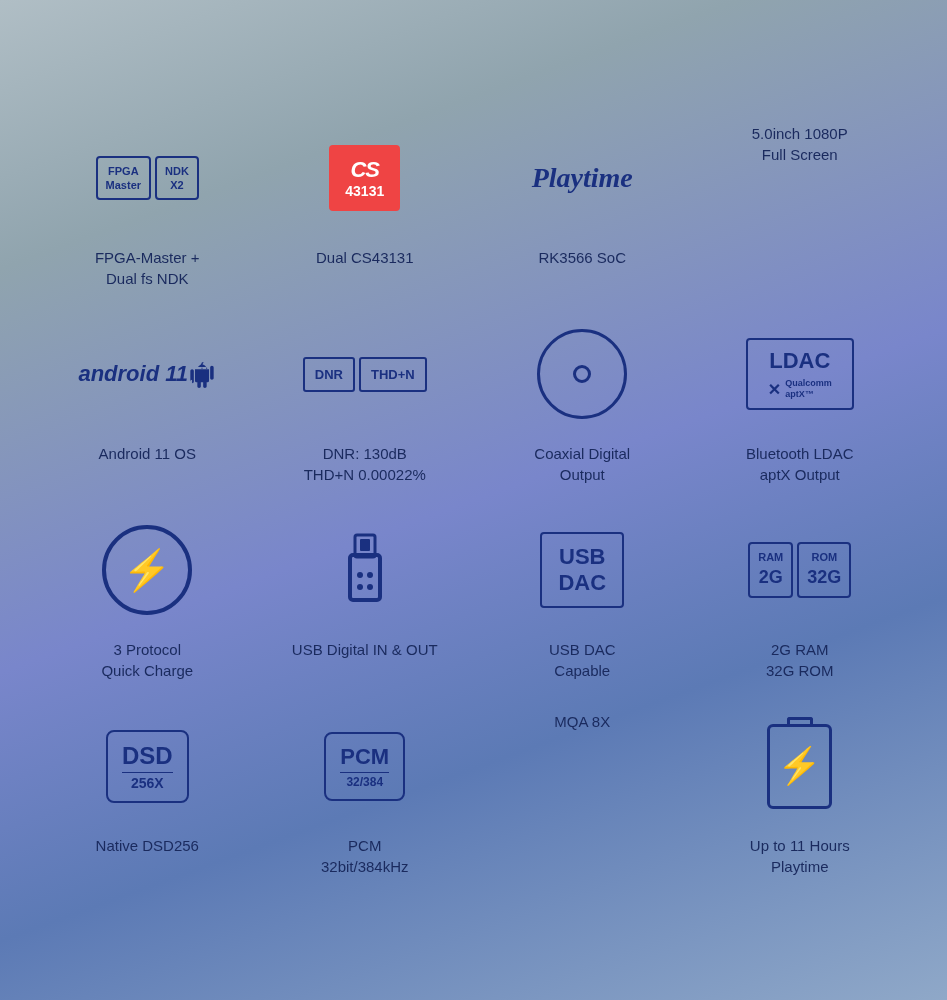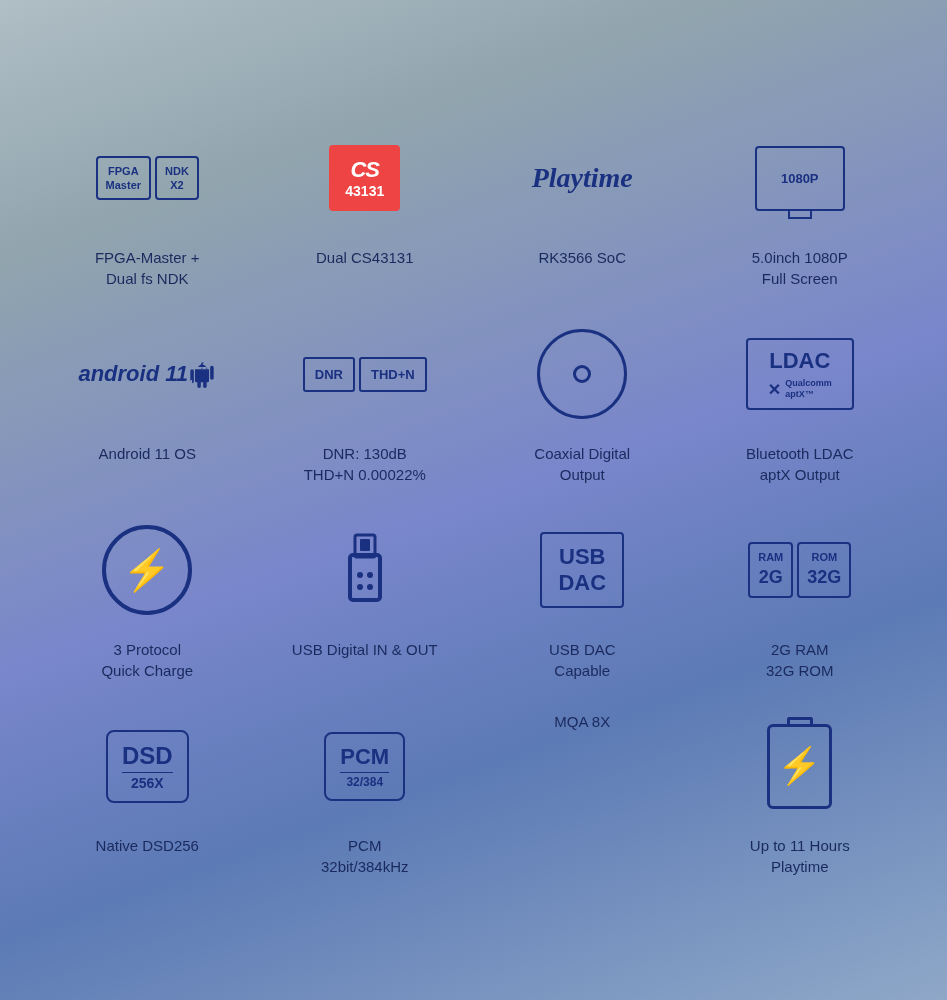--- a/index.html
+++ b/index.html
@@ -357,23 +357,20 @@
   </div>
 
   <div class="feature-cell">
     <div class="icon-area">
       <div class="rockchip-text"><span>Playtime</span></div>
     </div>
     <div class="label-area">RK3566 SoC</div>
   </div>
 
   <div class="feature-cell">
-    <div class="icon-area">
-      <div class="screen-icon">1080P</div>
-    </div>
     <div class="label-area">5.0inch 1080P<br>Full Screen</div>
   </div>
 
   <div class="feature-cell">
     <div class="icon-area">
       <div class="android-icon">
         <span style="font-size:22px; color:#1a3080; font-style:italic; font-weight:bold;">android 11</span>
         <svg xmlns="http://www.w3.org/2000/svg" width="28" height="28" viewBox="0 0 24 24" fill="#1a3080">
           <path d="M6 18c0 .55.45 1 1 1h1v3.5c0 .83.67 1.5 1.5 1.5s1.5-.67 1.5-1.5V19h2v3.5c0 .83.67 1.5 1.5 1.5s1.5-.67 1.5-1.5V19h1c.55 0 1-.45 1-1V8H6v10zm-2.5-1C2.67 17 2 17.67 2 18.5v-9C2 8.67 2.67 8 3.5 8S5 8.67 5 9.5v9c0 .83-.67 1.5-1.5 1.5zm17 0c-.83 0-1.5-.67-1.5-1.5v-9c0-.83.67-1.5 1.5-1.5s1.5.67 1.5 1.5v9c0 .83-.67 1.5-1.5 1.5zM8.5 6h7c-.69-1.19-1.82-2.07-3.18-2.42L13.5 2h-1.5l-.82 1.58C10.82 3.93 9.69 4.81 8.5 6zm3.5 1.5c-.28 0-.5-.22-.5-.5s.22-.5.5-.5.5.22.5.5-.22.5-.5.5zm4 0c-.28 0-.5-.22-.5-.5s.22-.5.5-.5.5.22.5.5-.22.5-.5.5z"></path>
         </svg>

